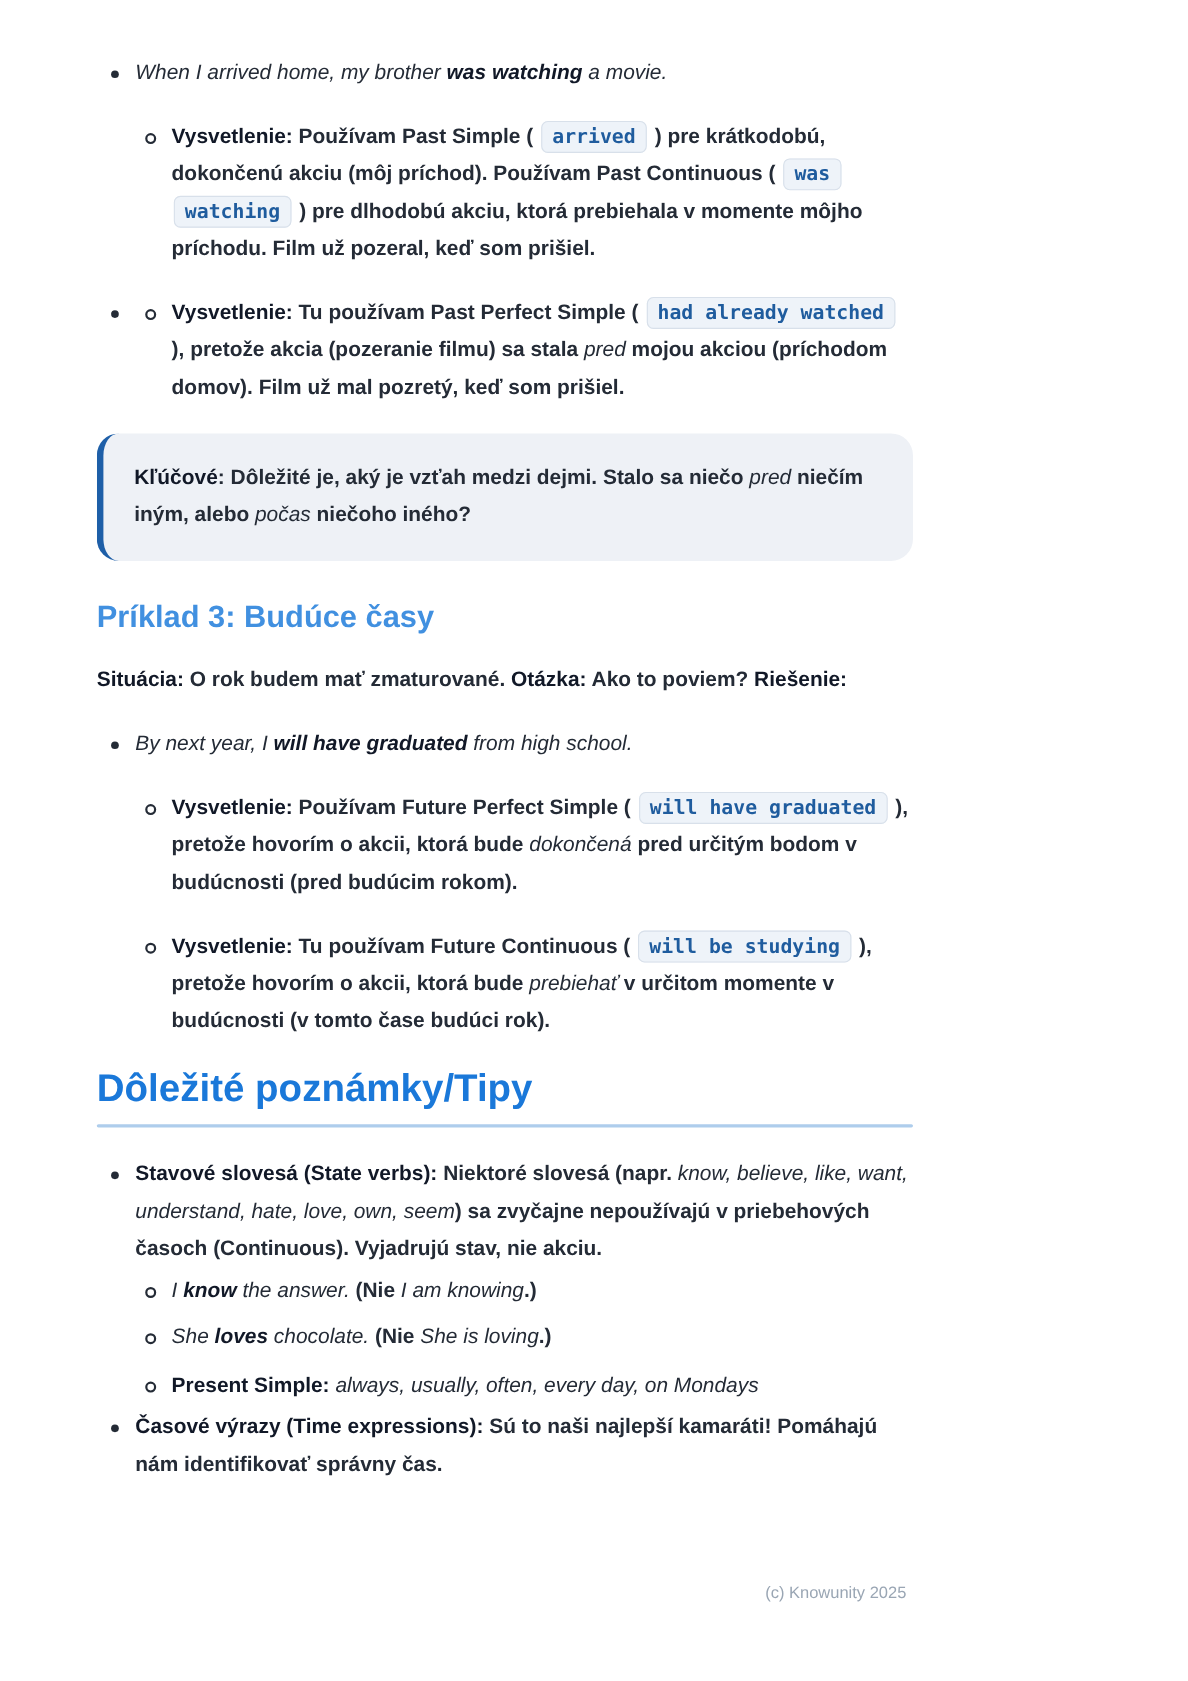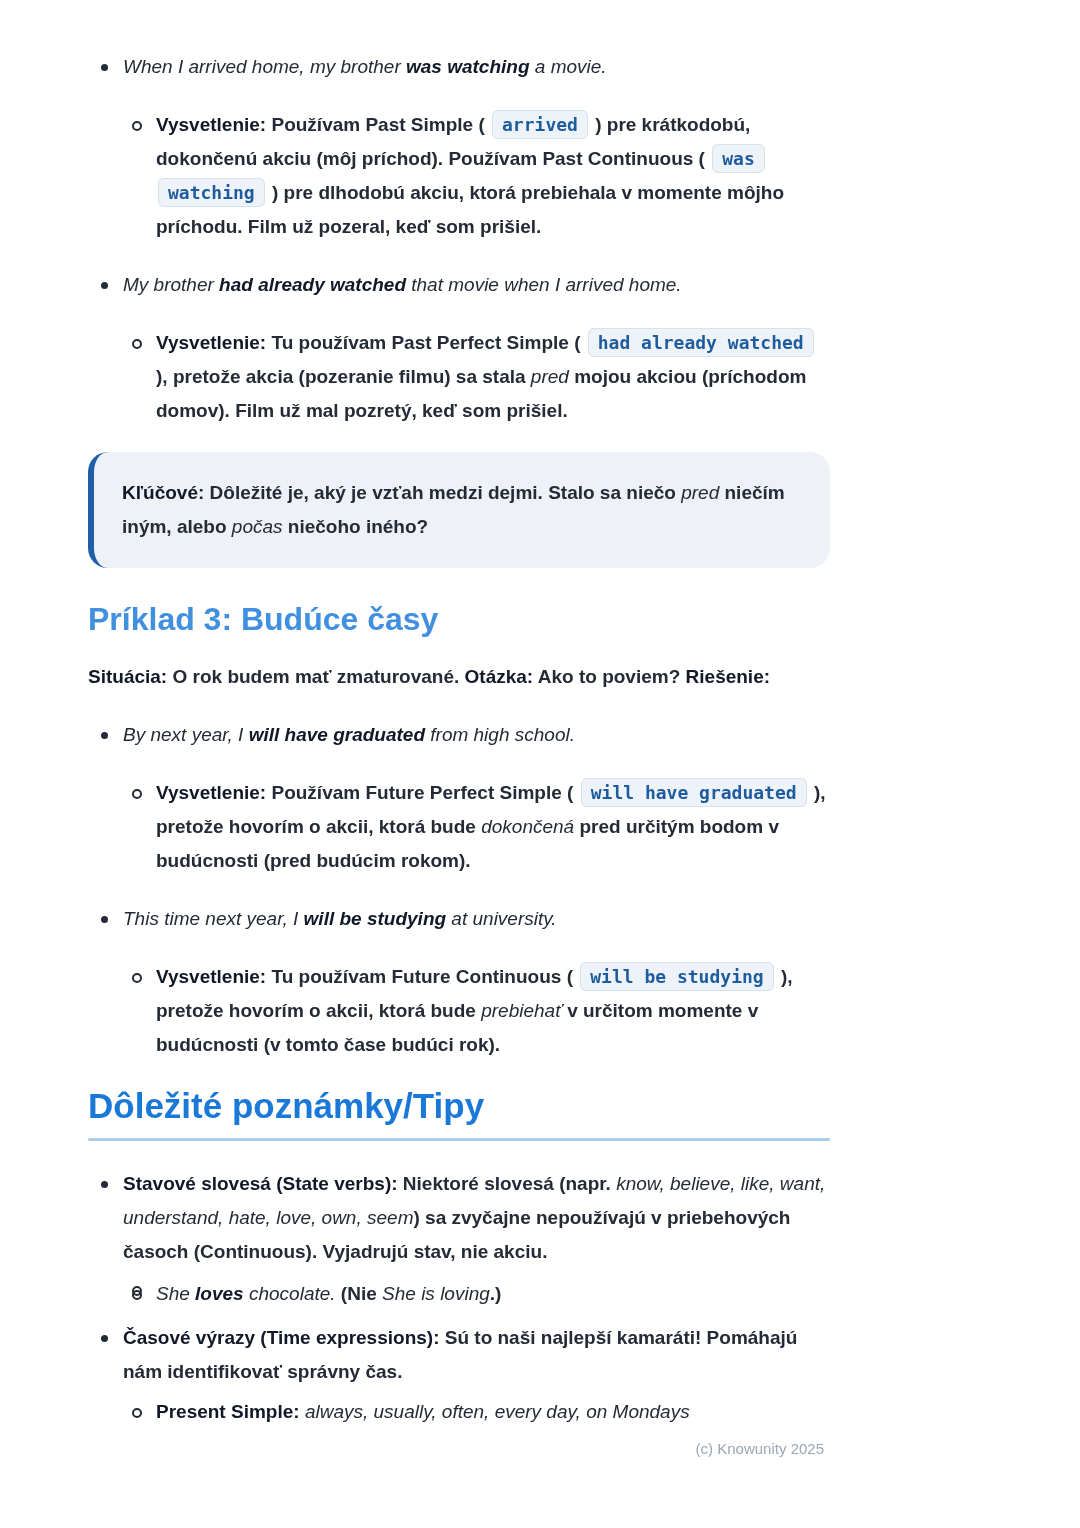--- a/index.html
+++ b/index.html
@@ -34,21 +34,21 @@
   }
   .li.l2{padding-left:68px;}
   .li.l2 .marker{
     position:absolute;left:44px;top:13px;width:10px;height:10px;border-radius:50%;
     border:2px solid var(--body-text);box-sizing:border-box;background:transparent;
   }
   .callout{
     background:var(--callout-bg);border-left:6px solid var(--callout-border);
     border-radius:20px;padding:24px 28px;margin:12px 0 34px;
   }
-  h2{font-size:32px;line-height:34px;font-weight:700;color:var(--h2-text);margin:0 0 24px;}
+  h2{font-size:28px;line-height:34px;font-weight:700;color:var(--h2-text);margin:0 0 24px;}
   h1{font-size:35px;line-height:40px;font-weight:700;color:var(--h1-text);margin:12px 0 0;}
   .h-divider{height:3px;background:var(--divider);border-radius:2px;margin:12px 0 26px;}
   .mb-4{margin-bottom:4px !important;}
   .mb-6{margin-bottom:6px !important;}
   .mb-8{margin-bottom:8px !important;}
   .mb-10{margin-bottom:10px !important;}
   .side-panel{
     position:absolute;left:975px;top:50px;width:57px;height:1428px;box-sizing:border-box;
     background:var(--panel-bg);border-left:4px solid var(--panel-border);
     border-top:2px solid var(--panel-border);border-radius:3px;z-index:1;
@@ -58,32 +58,31 @@
     color:var(--footer-text);z-index:2;white-space:nowrap;
   }
 </style>
 </head>
 <body>
 
 <div class="page">
   <main class="content">
       <div class="li l1"><span class="marker"></span><span class="txt"><span class="seg-i">When I arrived home, my brother </span><span class="seg-bi">was watching</span><span class="seg-i"> a movie.</span></span></div>
       <div class="li l2"><span class="marker"></span><span class="txt"><span class="seg-b">Vysvetlenie:</span><span class="seg-r"> Používam Past Simple ( </span><span class="chip">arrived</span><span class="seg-r"> ) pre krátkodobú, dokončenú akciu (môj príchod). Používam Past Continuous ( </span><span class="chip">was watching</span><span class="seg-r"> ) pre dlhodobú akciu, ktorá prebiehala v momente môjho príchodu. Film už pozeral, keď som prišiel.</span></span></div>
-      <div class="li l1"><span class="marker"></span><span class="txt"><span class="seg-i">My brother </span><span class="seg-bi">had already watched</span><span class="seg-i"> that movie when I arrived home.</span></span></div>
+      <div class="li l1"><span class="marker"></span></div>
       <div class="li l2"><span class="marker"></span><span class="txt"><span class="seg-b">Vysvetlenie:</span><span class="seg-r"> Tu používam Past Perfect Simple ( </span><span class="chip">had already watched</span><span class="seg-r"> ), pretože akcia (pozeranie filmu) sa stala </span><span class="seg-i">pred</span><span class="seg-r"> mojou akciou (príchodom domov). Film už mal pozretý, keď som prišiel.</span></span></div>
       <div class="callout"><span class="txt"><span class="seg-b">Kľúčové</span><span class="seg-r">: Dôležité je, aký je vzťah medzi dejmi. Stalo sa niečo </span><span class="seg-i">pred</span><span class="seg-r"> niečím iným, alebo </span><span class="seg-i">počas</span><span class="seg-r"> niečoho iného?</span></span></div>
       <h2>Príklad 3: Budúce časy</h2>
       <p class="para"><span class="txt"><span class="seg-b">Situácia:</span><span class="seg-r"> O rok budem mať zmaturované. </span><span class="seg-b">Otázka:</span><span class="seg-r"> Ako to poviem? </span><span class="seg-b">Riešenie:</span></span></p>
       <div class="li l1"><span class="marker"></span><span class="txt"><span class="seg-i">By next year, I </span><span class="seg-bi">will have graduated</span><span class="seg-i"> from high school.</span></span></div>
       <div class="li l2"><span class="marker"></span><span class="txt"><span class="seg-b">Vysvetlenie:</span><span class="seg-r"> Používam Future Perfect Simple ( </span><span class="chip">will have graduated</span><span class="seg-r"> ), pretože hovorím o akcii, ktorá bude </span><span class="seg-i">dokončená</span><span class="seg-r"> pred určitým bodom v budúcnosti (pred budúcim rokom).</span></span></div>
-      <div class="li l1"><span class="marker"></span><span class="txt"><span class="seg-i">This time next year, I </span><span class="seg-bi">will be studying</span><span class="seg-i"> at university.</span></span></div>
       <div class="li l2"><span class="marker"></span><span class="txt"><span class="seg-b">Vysvetlenie:</span><span class="seg-r"> Tu používam Future Continuous ( </span><span class="chip">will be studying</span><span class="seg-r"> ), pretože hovorím o akcii, ktorá bude </span><span class="seg-i">prebiehať</span><span class="seg-r"> v určitom momente v budúcnosti (v tomto čase budúci rok).</span></span></div>
       <h1>Dôležité poznámky/Tipy</h1>
       <div class="h-divider"></div>
       <div class="li l1 mb-4"><span class="marker"></span><span class="txt"><span class="seg-b">Stavové slovesá (State verbs):</span><span class="seg-r"> Niektoré slovesá (napr. </span><span class="seg-i">know, believe, like, want, understand, hate, love, own, seem</span><span class="seg-r">) sa zvyčajne nepoužívajú v priebehových časoch (Continuous). Vyjadrujú stav, nie akciu.</span></span></div>
-      <div class="li l2 mb-8"><span class="marker"></span></div>
+      <div class="li l2 mb-8"><span class="marker"></span><span class="txt"><span class="seg-i">I </span><span class="seg-bi">know</span><span class="seg-i"> the answer. </span><span class="seg-r">(Nie </span><span class="seg-i">I am knowing</span><span class="seg-r">.)</span></span></div>
       <div class="li l2 mb-10"><span class="marker"></span><span class="txt"><span class="seg-i">She </span><span class="seg-bi">loves</span><span class="seg-i"> chocolate. </span><span class="seg-r">(Nie </span><span class="seg-i">She is loving</span><span class="seg-r">.)</span></span></div>
+      <div class="li l2 mb-4"><span class="marker"></span><span class="txt"><span class="seg-b">Present Simple:</span><span class="seg-r"> </span><span class="seg-i">always, usually, often, every day, on Mondays</span></span></div>
       <div class="li l1 mb-6"><span class="marker"></span><span class="txt"><span class="seg-b">Časové výrazy (Time expressions):</span><span class="seg-r"> Sú to naši najlepší kamaráti! Pomáhajú nám identifikovať správny čas.</span></span></div>
-      <div class="li l2 mb-4"><span class="marker"></span><span class="txt"><span class="seg-b">Present Simple:</span><span class="seg-r"> </span><span class="seg-i">always, usually, often, every day, on Mondays</span></span></div>
     </main>
   <div class="side-panel"></div>
   <div class="footer">(c) Knowunity 2025</div>
 </div>
 
 </body></html>

